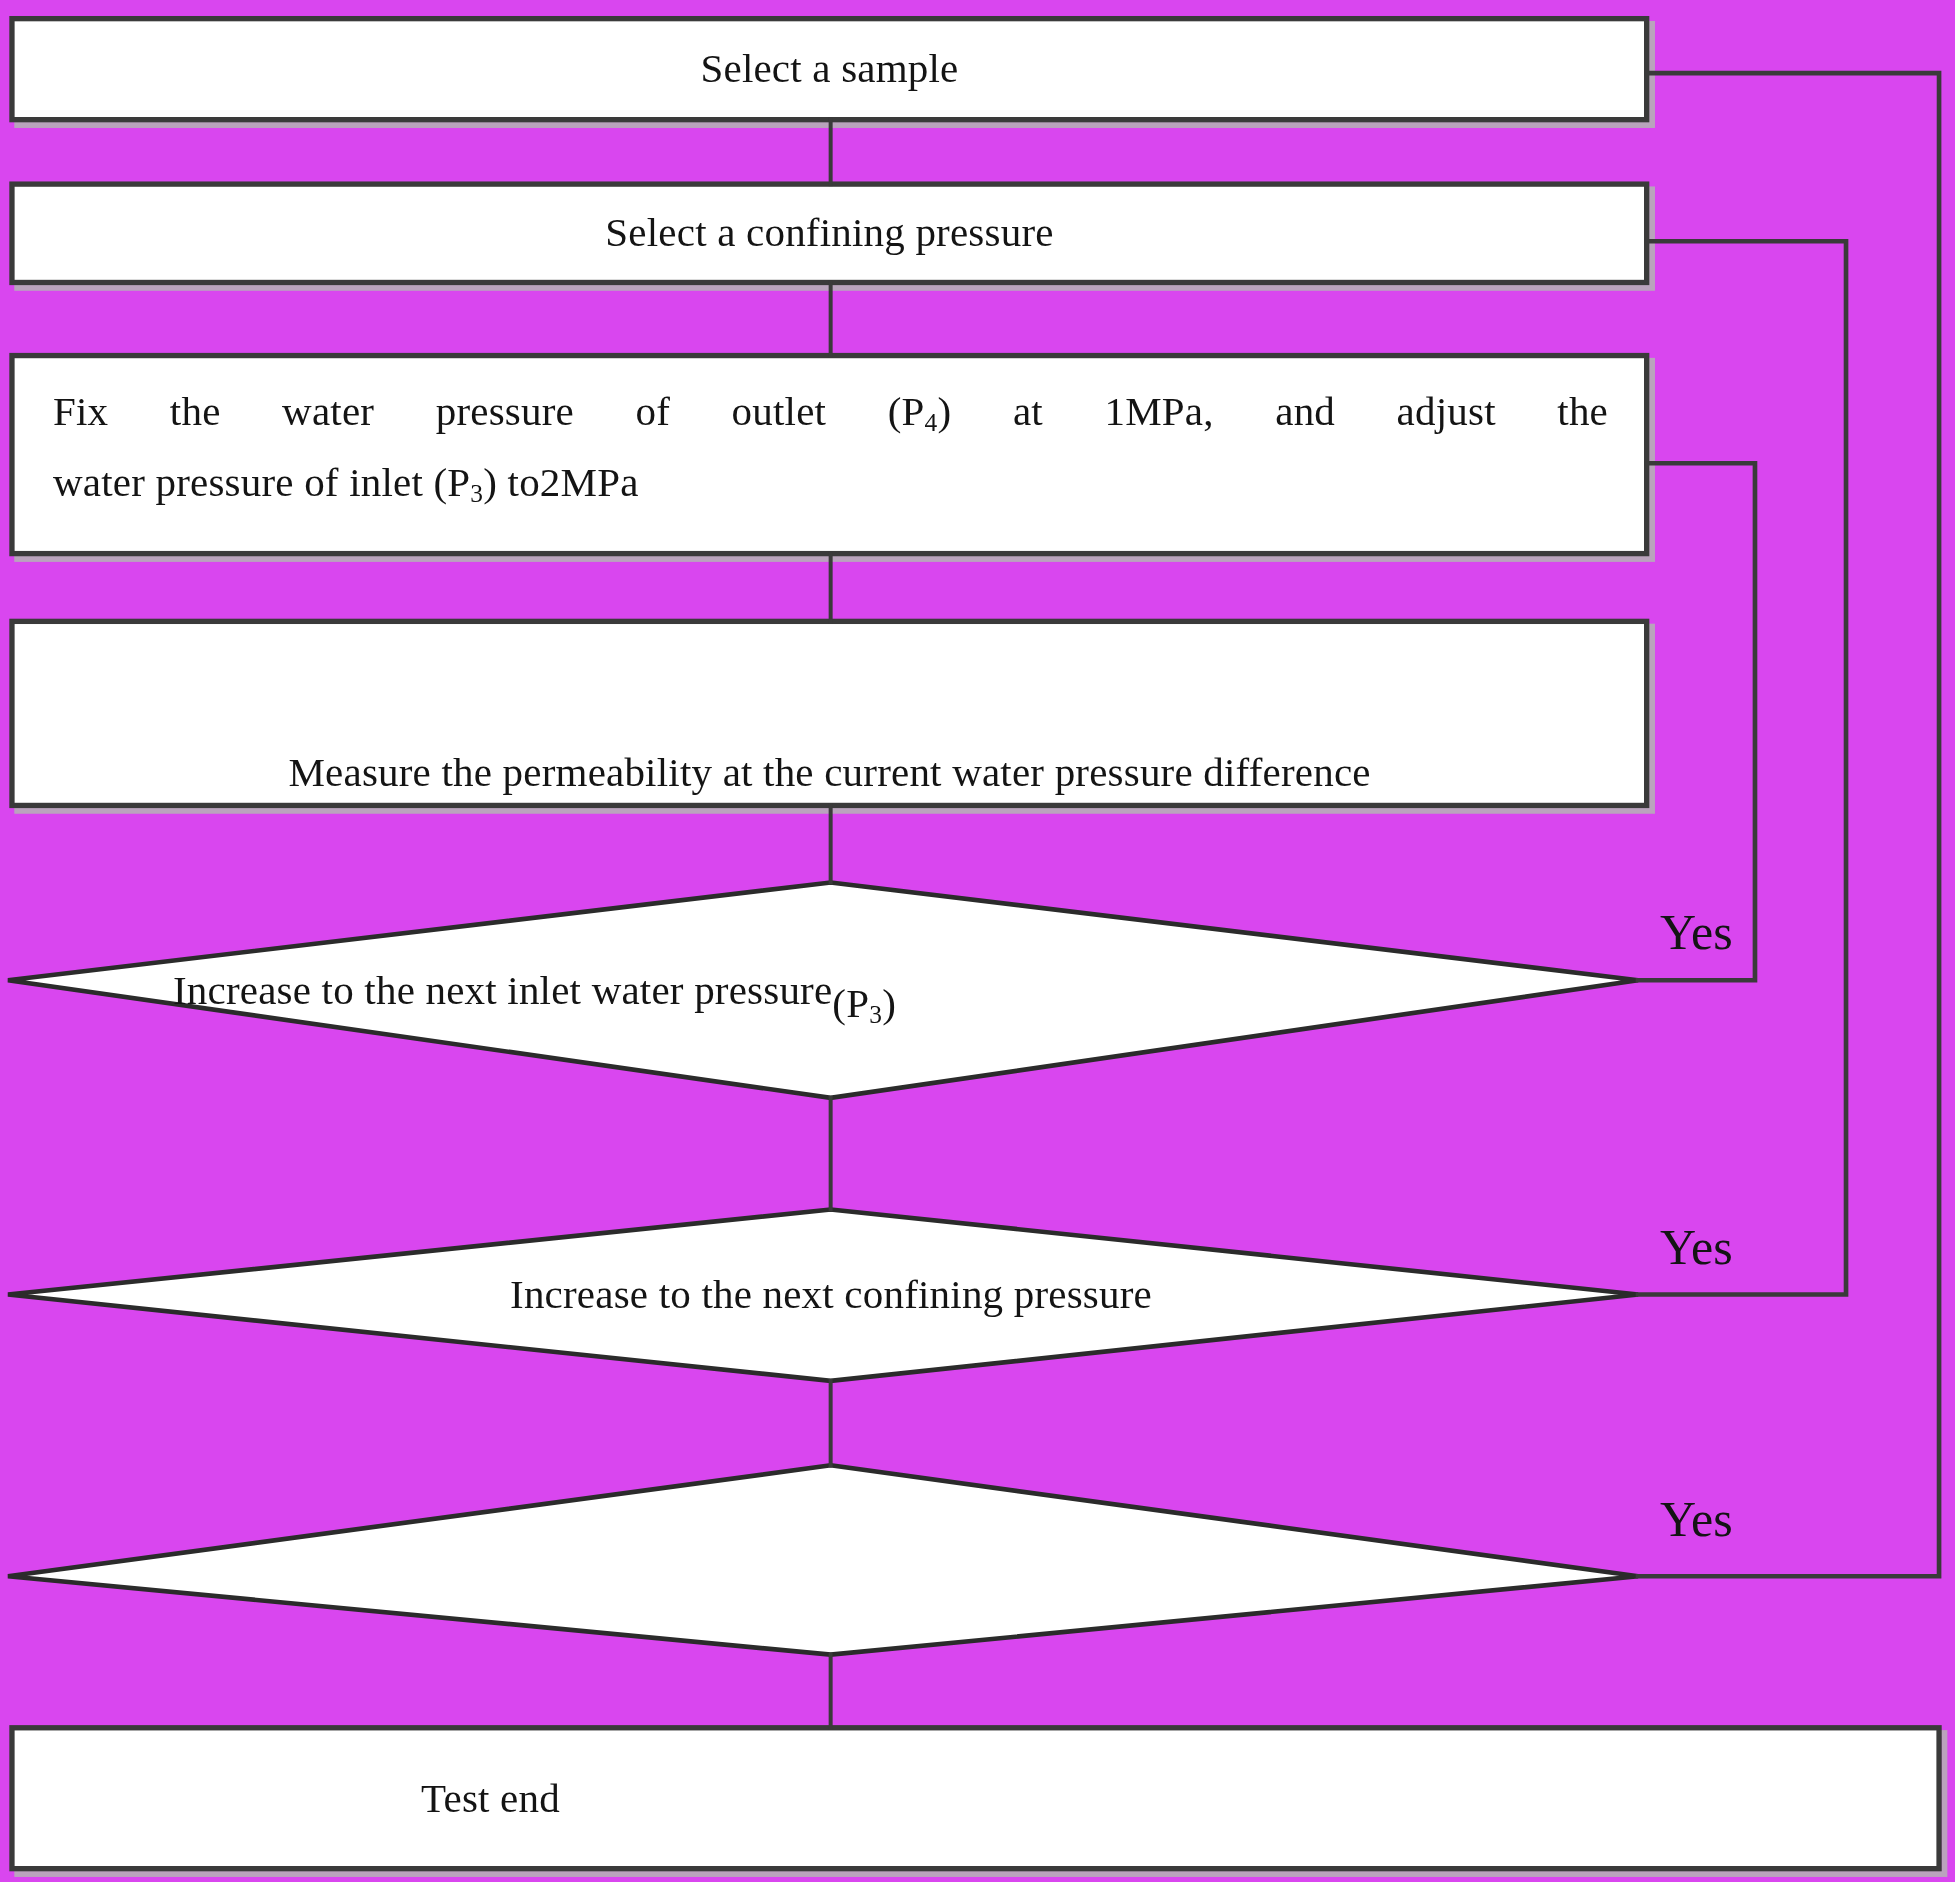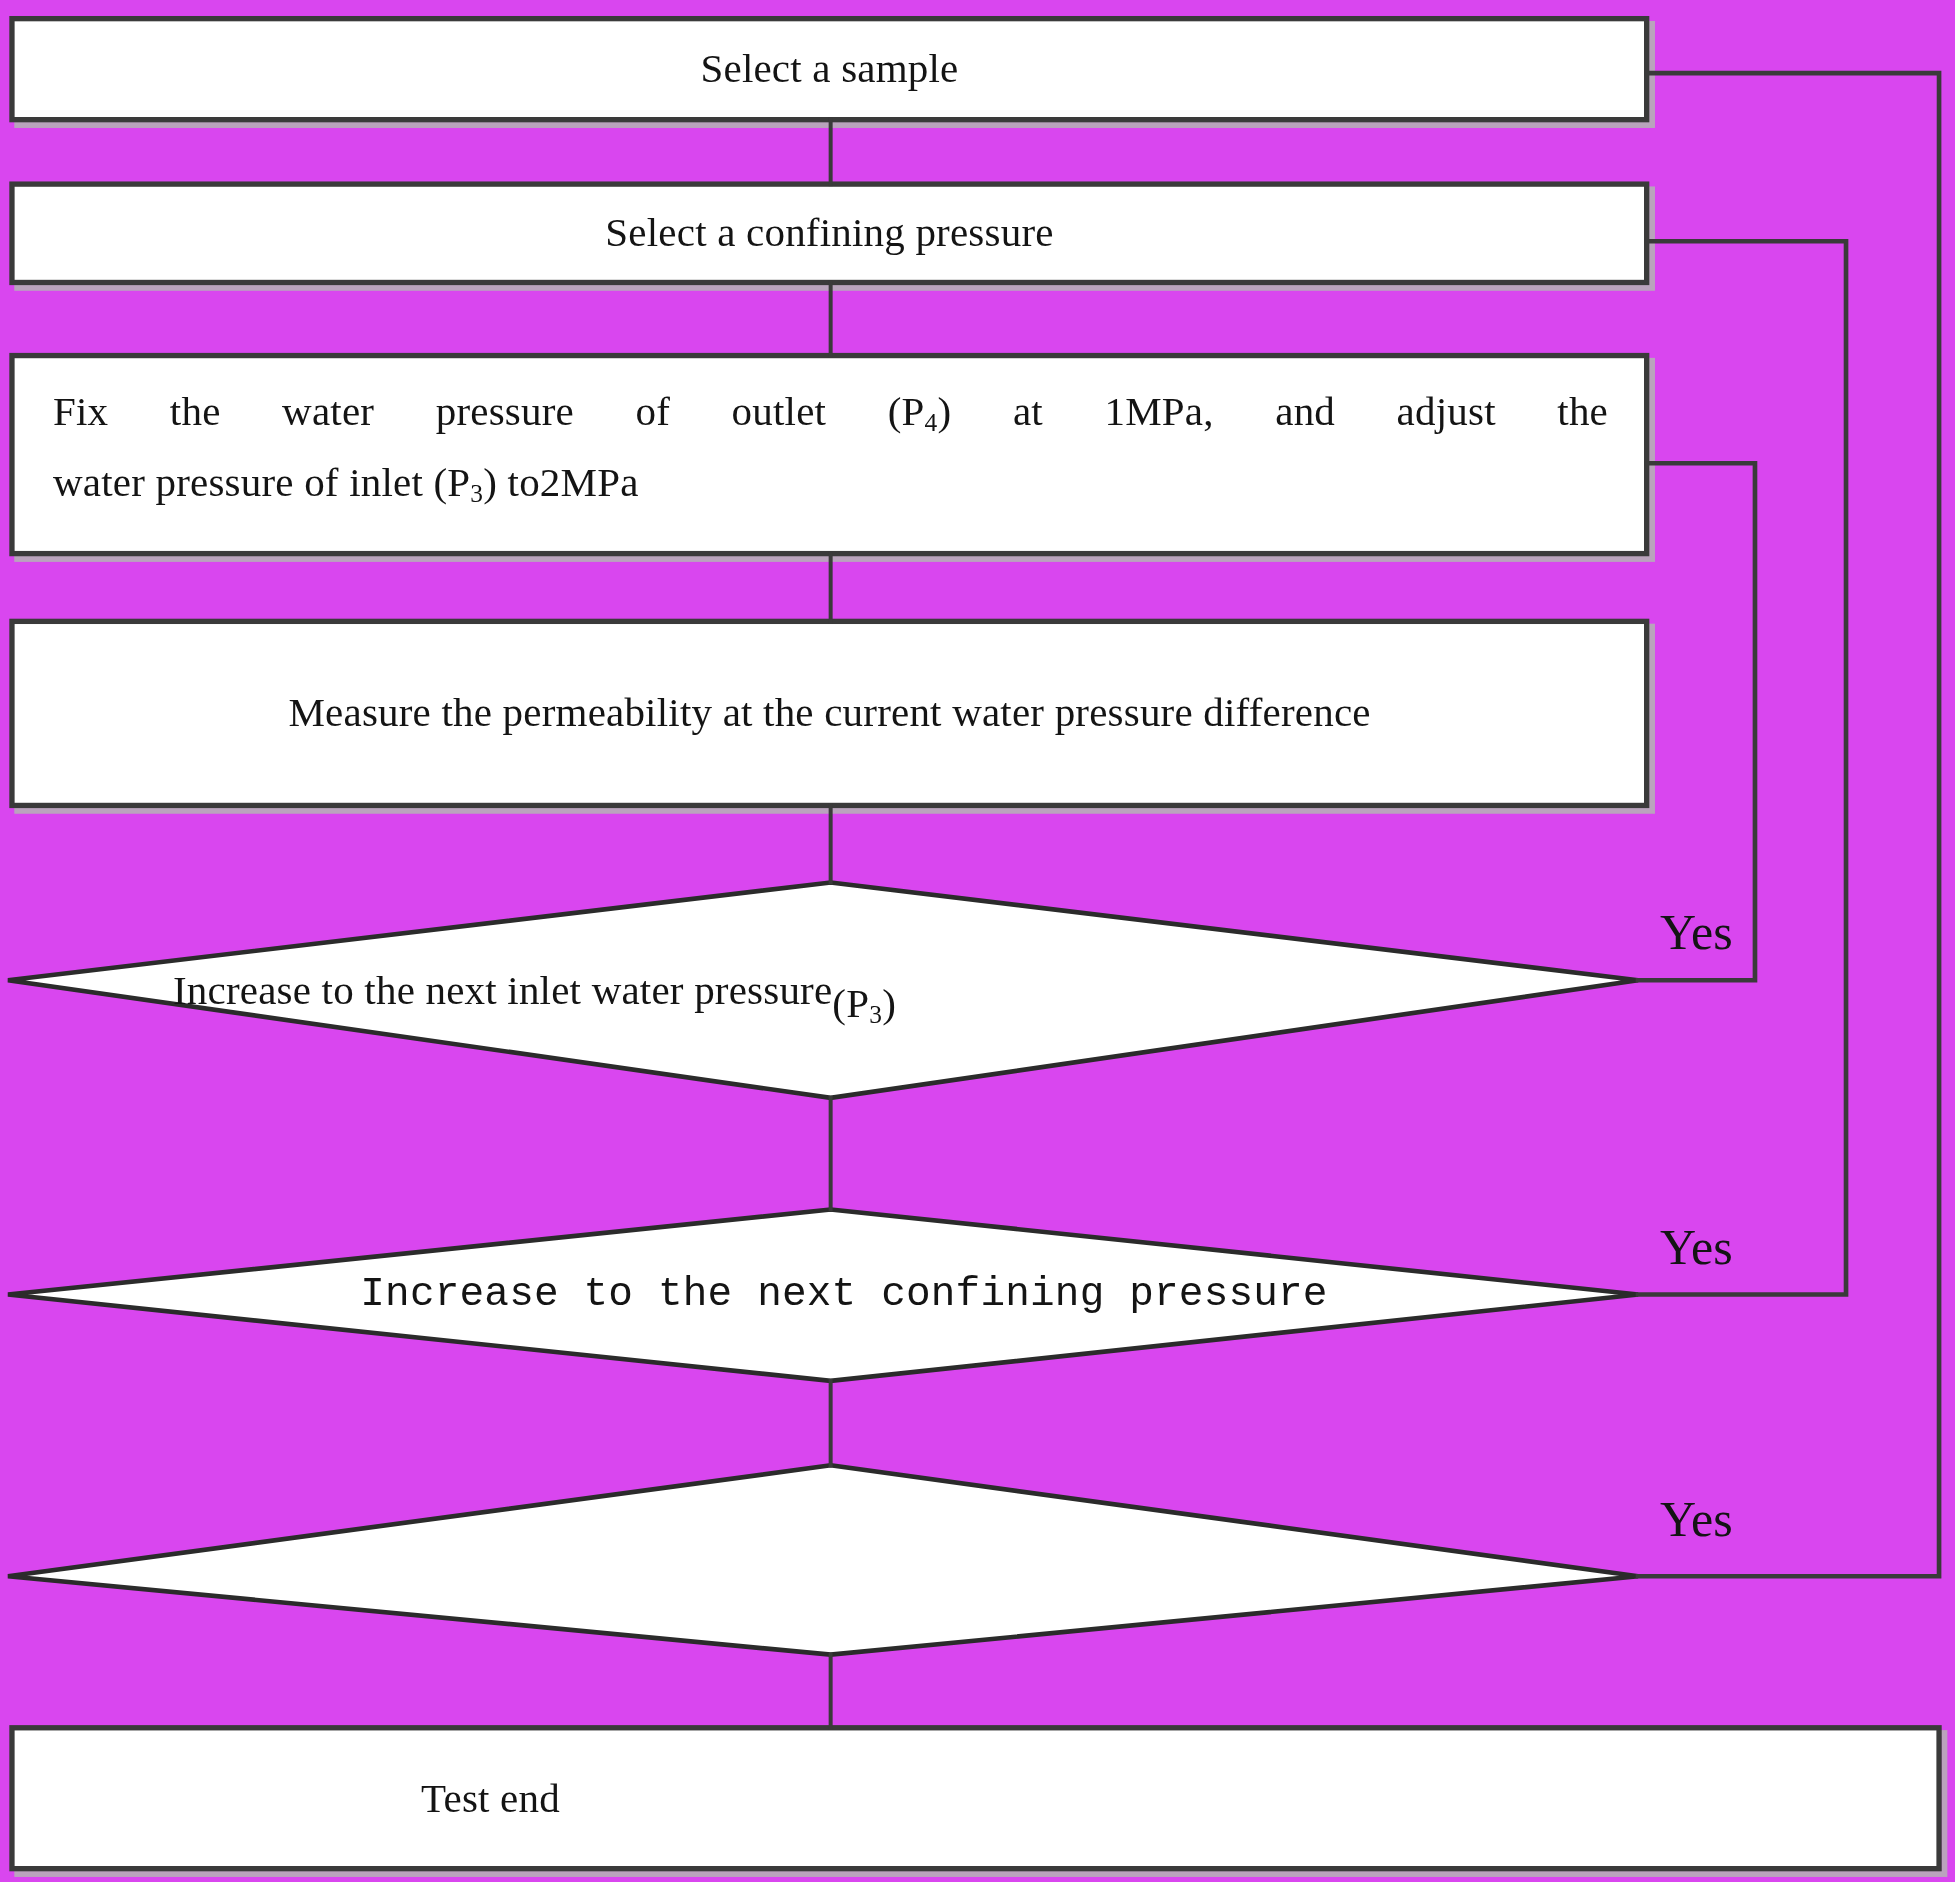--- a/index.html
+++ b/index.html
@@ -114,30 +114,30 @@
 
   <div class="node-text" style="left:12px; top:184px; width:1635px; height:98px;">
     <span>Select a confining pressure</span>
   </div>
 
   <div class="node-text justified" style="left:53px; top:364px; width:1555px; height:189px; padding-top:12px; box-sizing:border-box;">
     <span class="ln j"><span>Fix the water pressure of outlet (P</span><sub>4</sub><span>) at 1MPa, and adjust the</span></span>
     <span class="ln l"><span>water pressure of inlet (P</span><sub>3</sub><span>) to2MPa</span></span>
   </div>
 
-  <div class="node-text" style="left:14.6px; top:621px; width:1630px; height:184px;">
+  <div class="node-text" style="left:14.6px; top:621px; width:1630px; height:184px;align-items:flex-end;">
     <span>Measure the permeability at the current water pressure difference</span>
   </div>
 
   <div class="node-text" style="left:173px; top:904px; width:1316px; height:173px; flex-direction:row; justify-content:flex-start;">
     <span class="ln">Increase to the next inlet water pressure</span>
     <span class="ln" style="margin-top:26.6px;"><span>(P</span><sub>3</sub><span>)</span></span>
   </div>
 
-  <div class="node-text" style="left:186px; top:1263px; width:1316px; height:64px;font-family:Liberation Mono, monospace;">
+  <div class="node-text" style="left:173px; top:1263px; width:1316px; height:64px;">
     <span>Increase to the next confining pressure</span>
   </div>
 
 
   <div class="node-text" style="left:12px; top:1728px; width:957px; height:141px;">
     <span>Test end</span>
   </div>
 
   <div class="edge-label" style="left:1660px; top:903px;">Yes</div>
 

